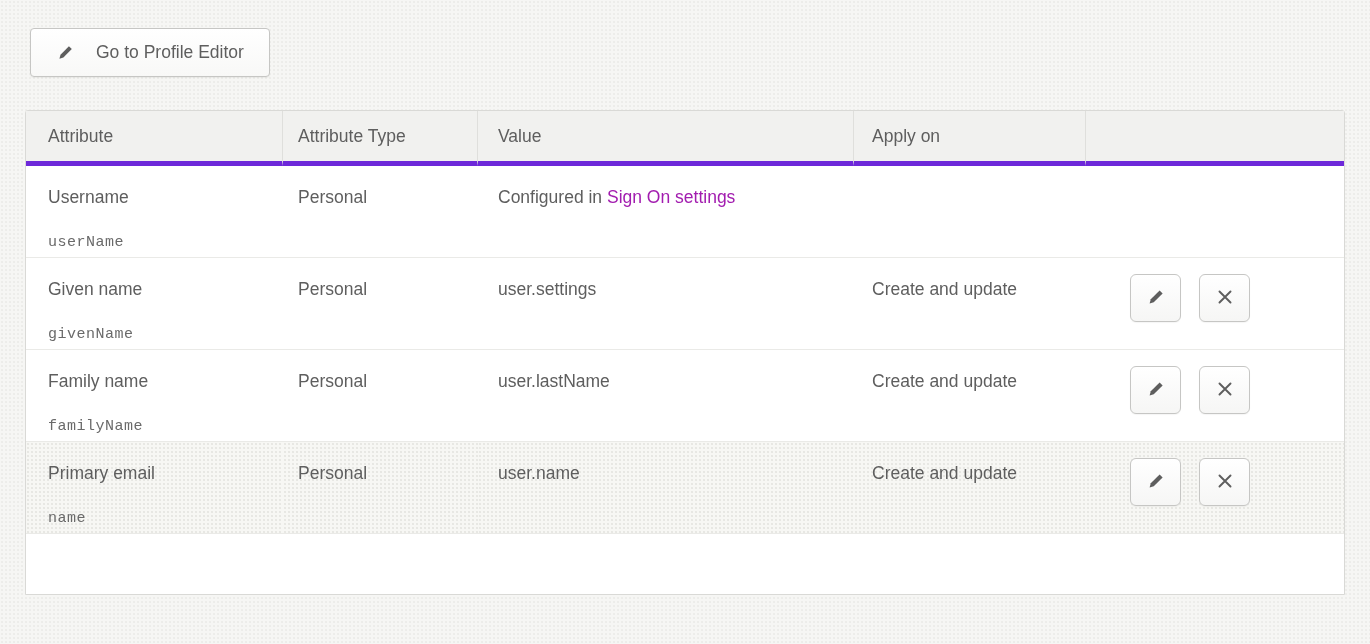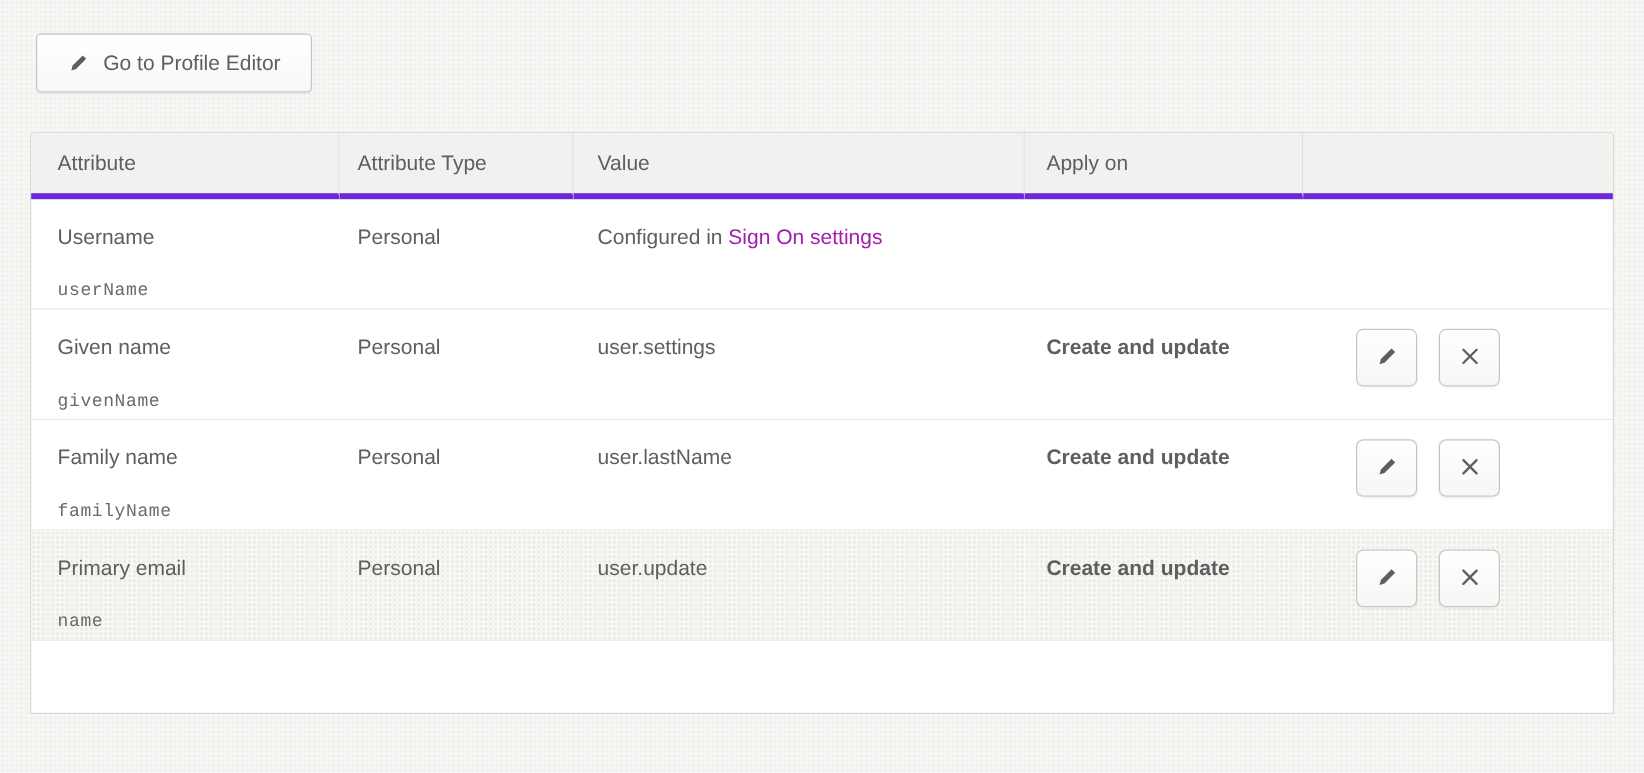--- a/index.html
+++ b/index.html
@@ -17,21 +17,21 @@
 
   
   .toolbar {
     margin: 28px 0 0 30px;
     display: flex;
     gap: 22px;
   }
   .btn {
     display: inline-flex;
     align-items: center;
-    gap: 11px;
+    gap: 21px;
     height: 49px;
     padding: 0 25px;
     background: linear-gradient(#ffffff, #f8f8f7);
     border: 1px solid #c6c6c4;
     border-radius: 4px;
     box-shadow: 0 1px 1px rgba(0,0,0,0.05);
     font-family: "Liberation Sans", sans-serif;
     font-size: 17.5px;
     color: #5e5e5e;
     cursor: pointer;
@@ -71,21 +71,21 @@
   td {
     height: 92px;
     vertical-align: top;
     font-size: 17.5px;
     color: #5e5e5e;
     border-bottom: 1px solid #eaeae7;
     padding: 21px 10px 0 20px;
   }
   td.c1 { padding-left: 22px; }
   td.c2 { padding-left: 15px; }
-  td.c4 { padding-left: 18px; font-weight: bold; }
+  td.c4 { padding-left: 18px; }
   td.c5 { padding: 16px 0 0 44px; }
 
   .attr-var {
     font-family: "Liberation Mono", "DejaVu Sans Mono", monospace;
     font-size: 15px;
     color: #6a6a6a;
     margin-top: 26px;
     letter-spacing: 0.5px;
   }
 
@@ -221,21 +221,21 @@
         </div>
       </td>
     </tr>
 
     <tr class="row-highlight">
       <td class="c1">
         <div>Primary email</div>
         <div class="attr-var">name</div>
       </td>
       <td class="c2">Personal</td>
-      <td class="c3">user.update</td>
+      <td class="c3">user.name</td>
       <td class="c4">Create and update</td>
       <td class="c5">
         <div class="action-group">
           <button class="icon-btn">
             <span>
               <svg width="20" height="20" viewBox="0 0 16 16" aria-hidden="true">
                   <path d="M2.9 13.2 L3.8 9.8 L10.9 2.7 L13.3 5.1 L6.2 12.2 Z" fill="#5e5e5e"></path>
                 </svg>
             </span>
           </button>

